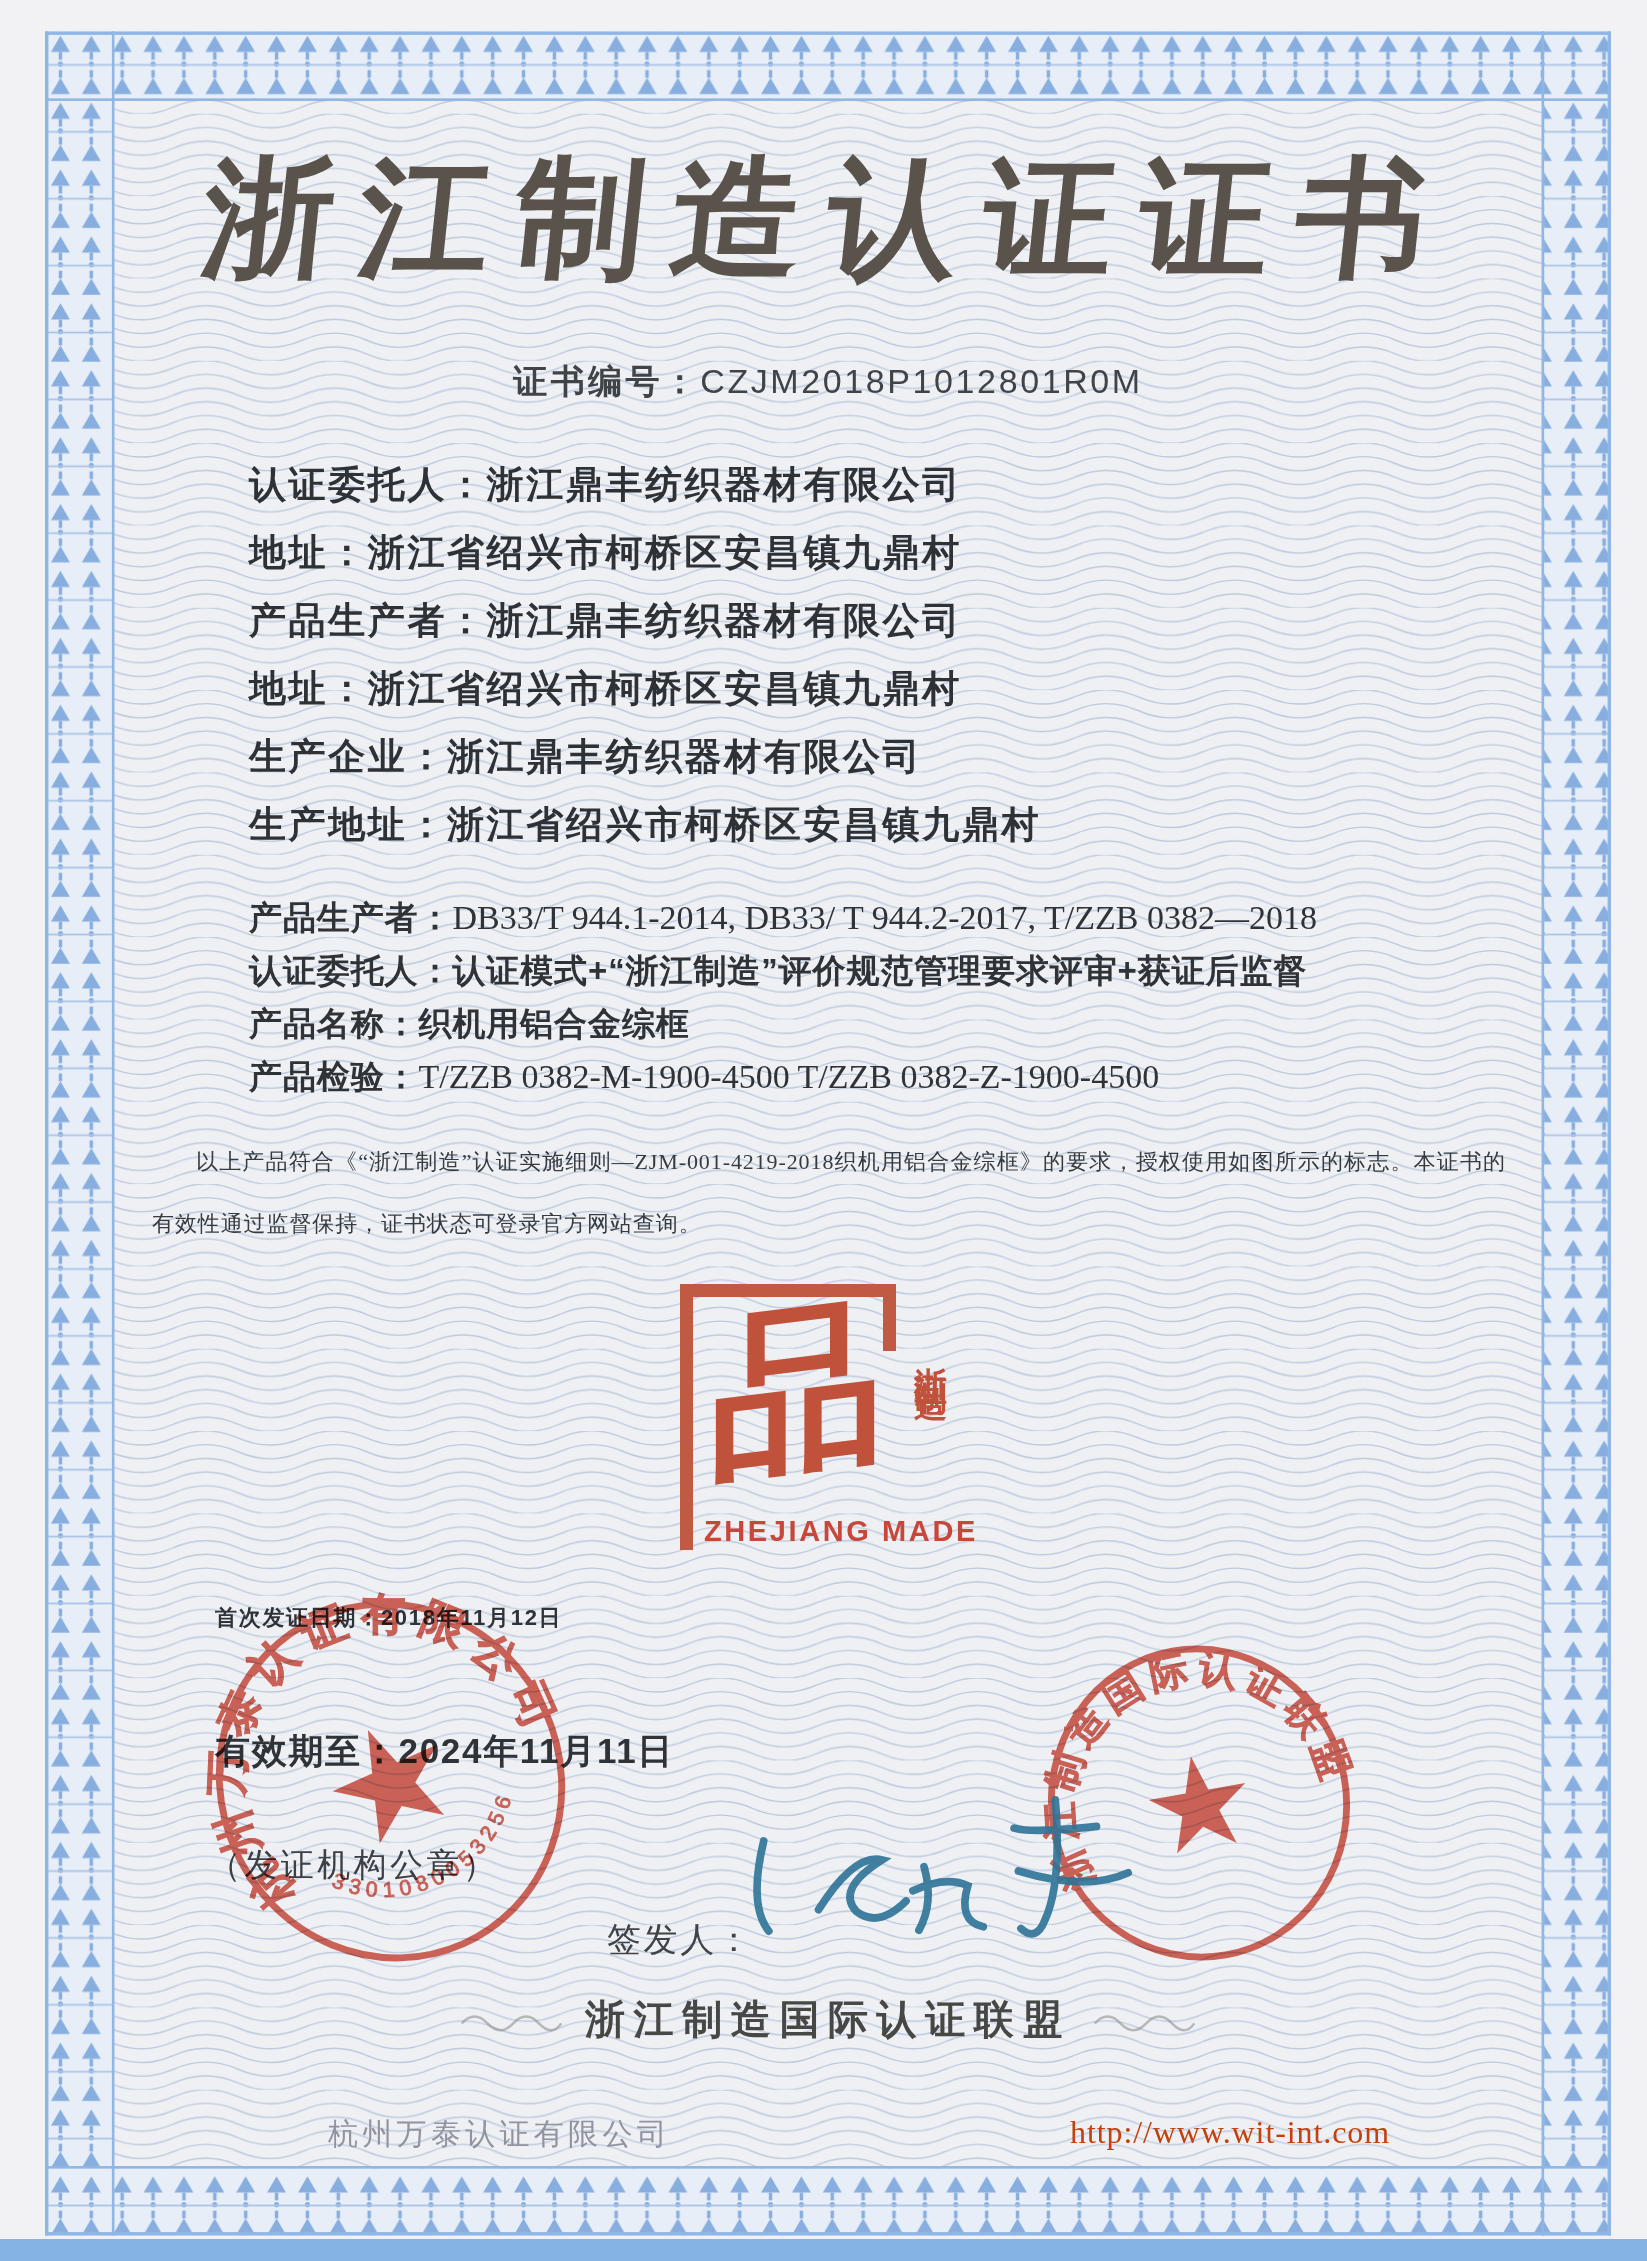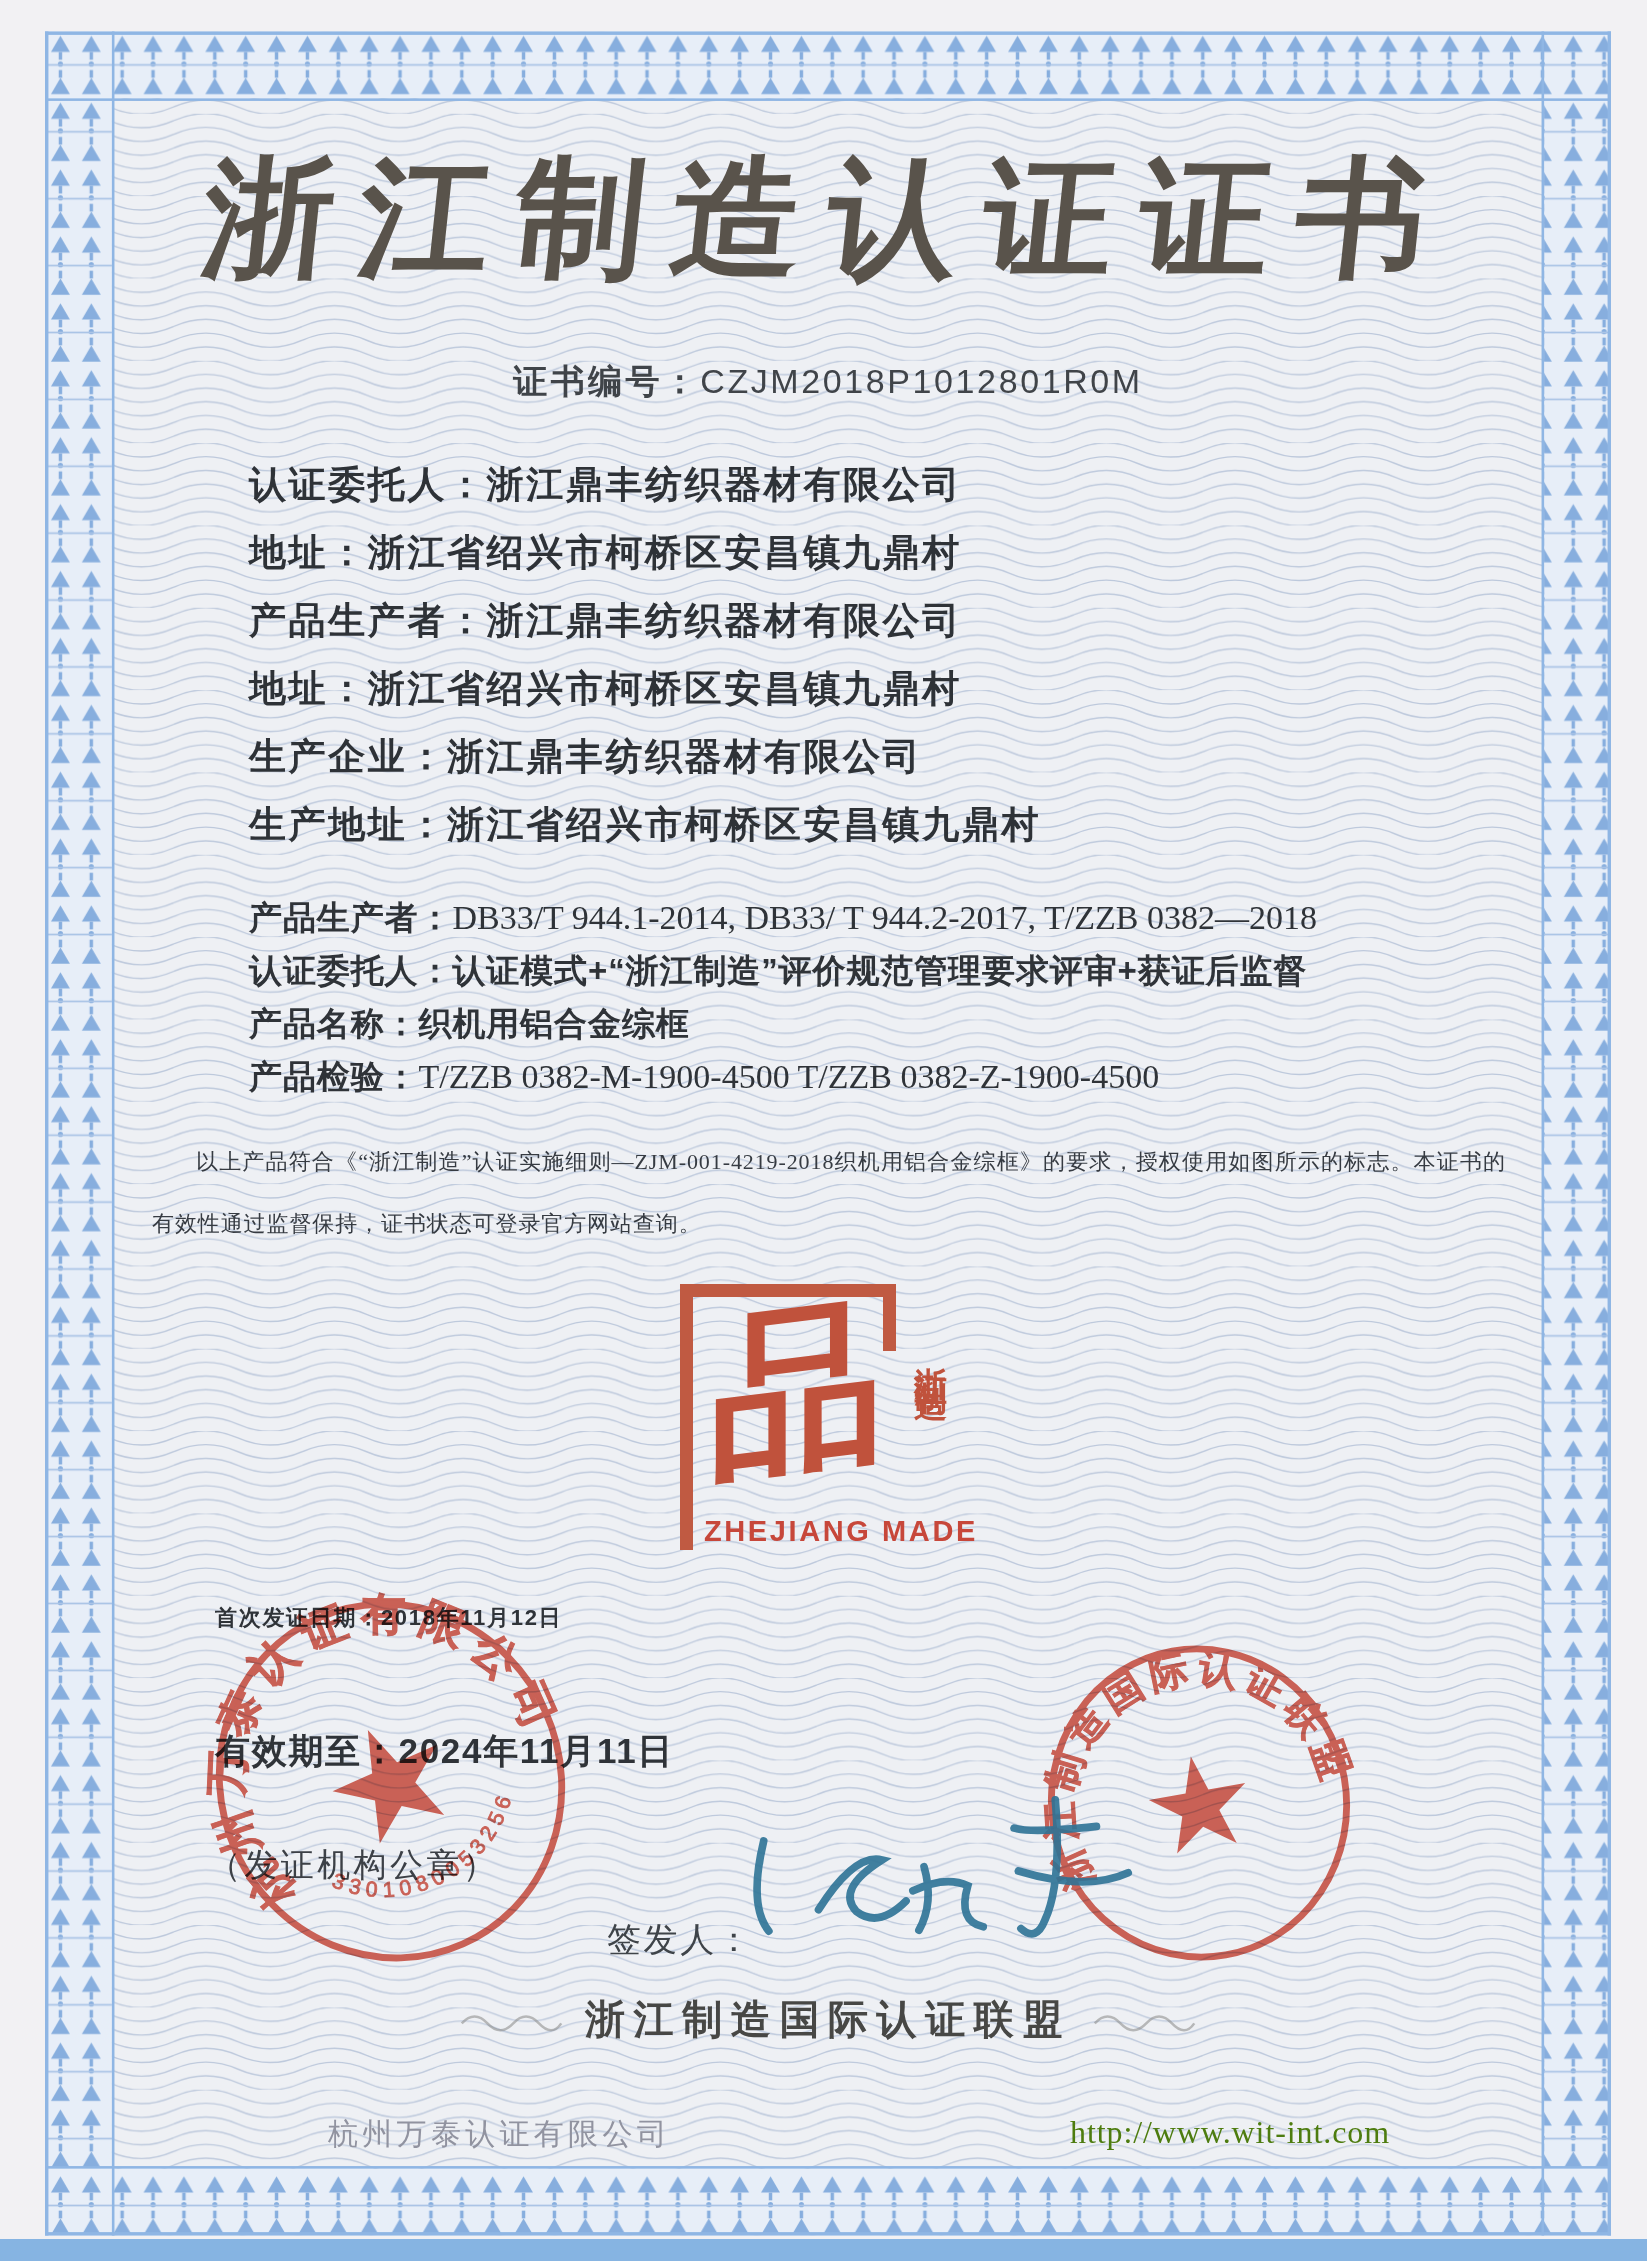--- a/index.html
+++ b/index.html
@@ -54,21 +54,21 @@
   .stamp-left{left:144px;top:1544px;width:403px;height:412px;transform:rotate(-24deg);}
   .stamp-right{left:978px;top:1592px;width:352px;height:360px;transform:rotate(-10deg);}
 
   
   .alliance{position:absolute;left:0;top:1961px;width:100%;text-align:center;
             font-size:40px;font-weight:700;color:#474745;letter-spacing:8.6px;}
   .alliance .flourish{display:inline-block;vertical-align:middle;margin:0 22px;opacity:.55;}
   .footer-issuer{position:absolute;left:283px;top:2083px;font-family:"Liberation Serif",serif;
                  font-size:30px;color:#9193a0;letter-spacing:4.3px;}
   .footer-url{position:absolute;left:1025px;top:2083px;font-family:"Liberation Serif",serif;
-              font-size:32px;color:#4d7c0f;letter-spacing:0.9px;}
+              font-size:32px;color:#c2410c;letter-spacing:0.9px;}
   .bottom-strip{position:absolute;left:0;top:2239px;width:100%;height:22px;background:#86b4e2;}
 </style>
 </head>
 <body>
 
 <div class="page">
   <div class="certificate">
 
     <svg class="bg-svg" xmlns="http://www.w3.org/2000/svg" viewBox="0 0 1826 2570" width="1566" height="2205">
       <defs>

